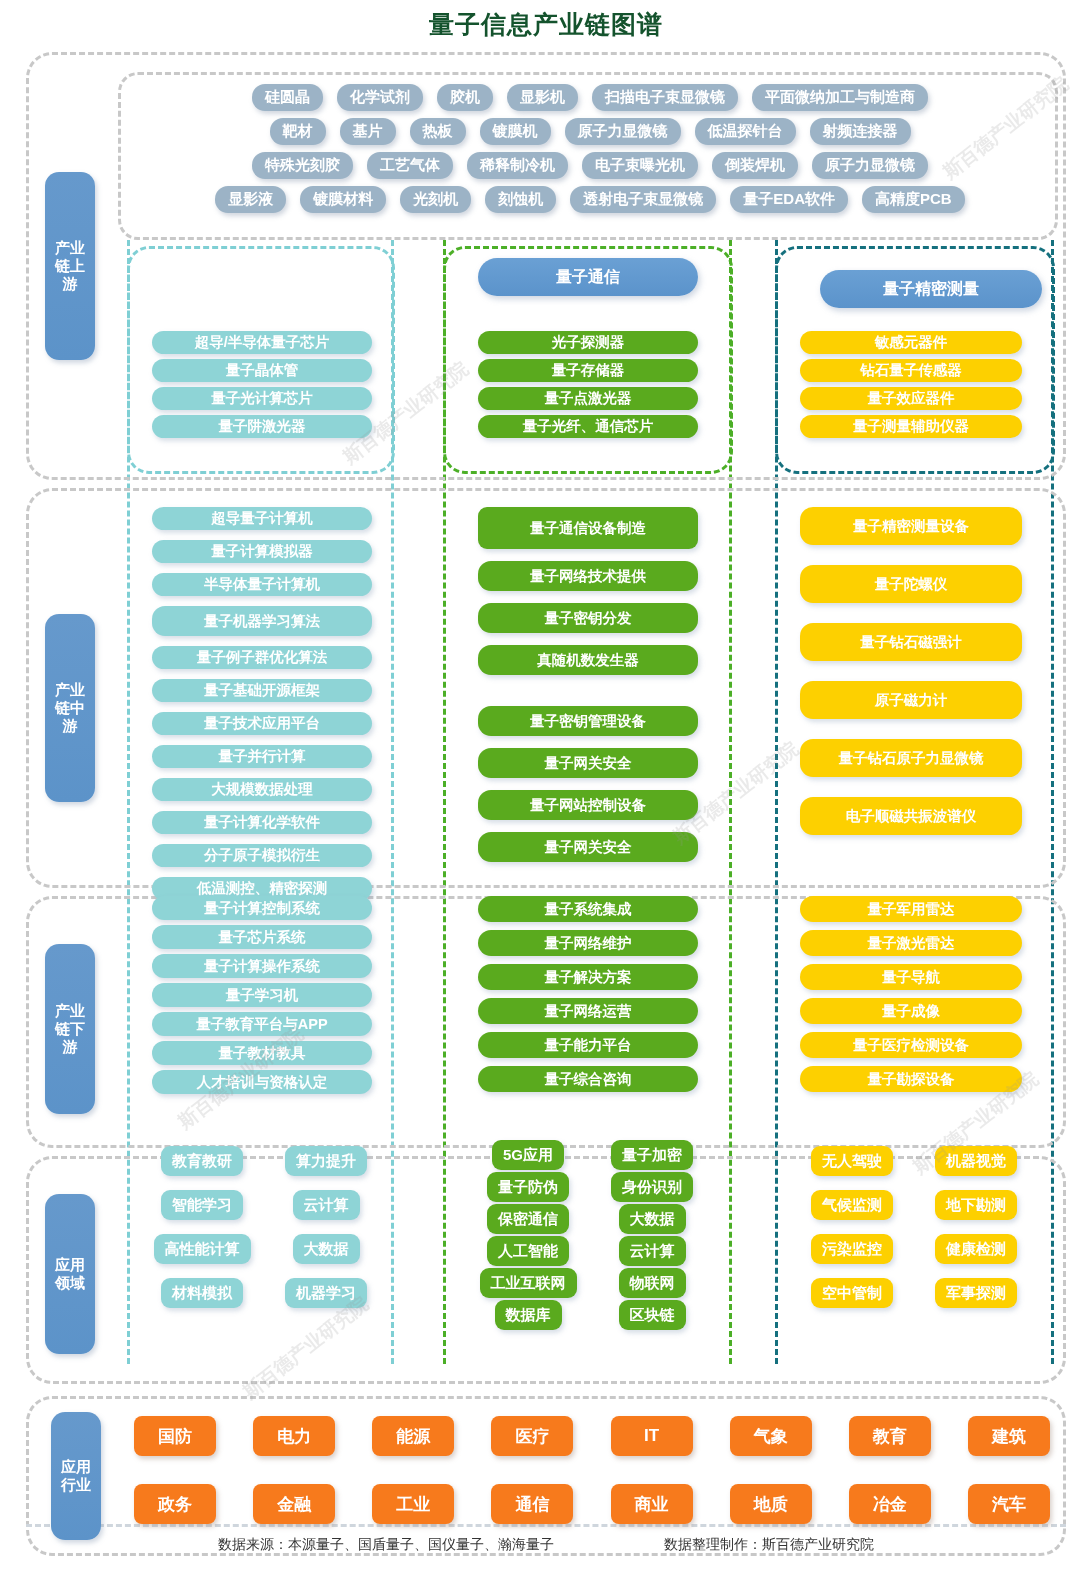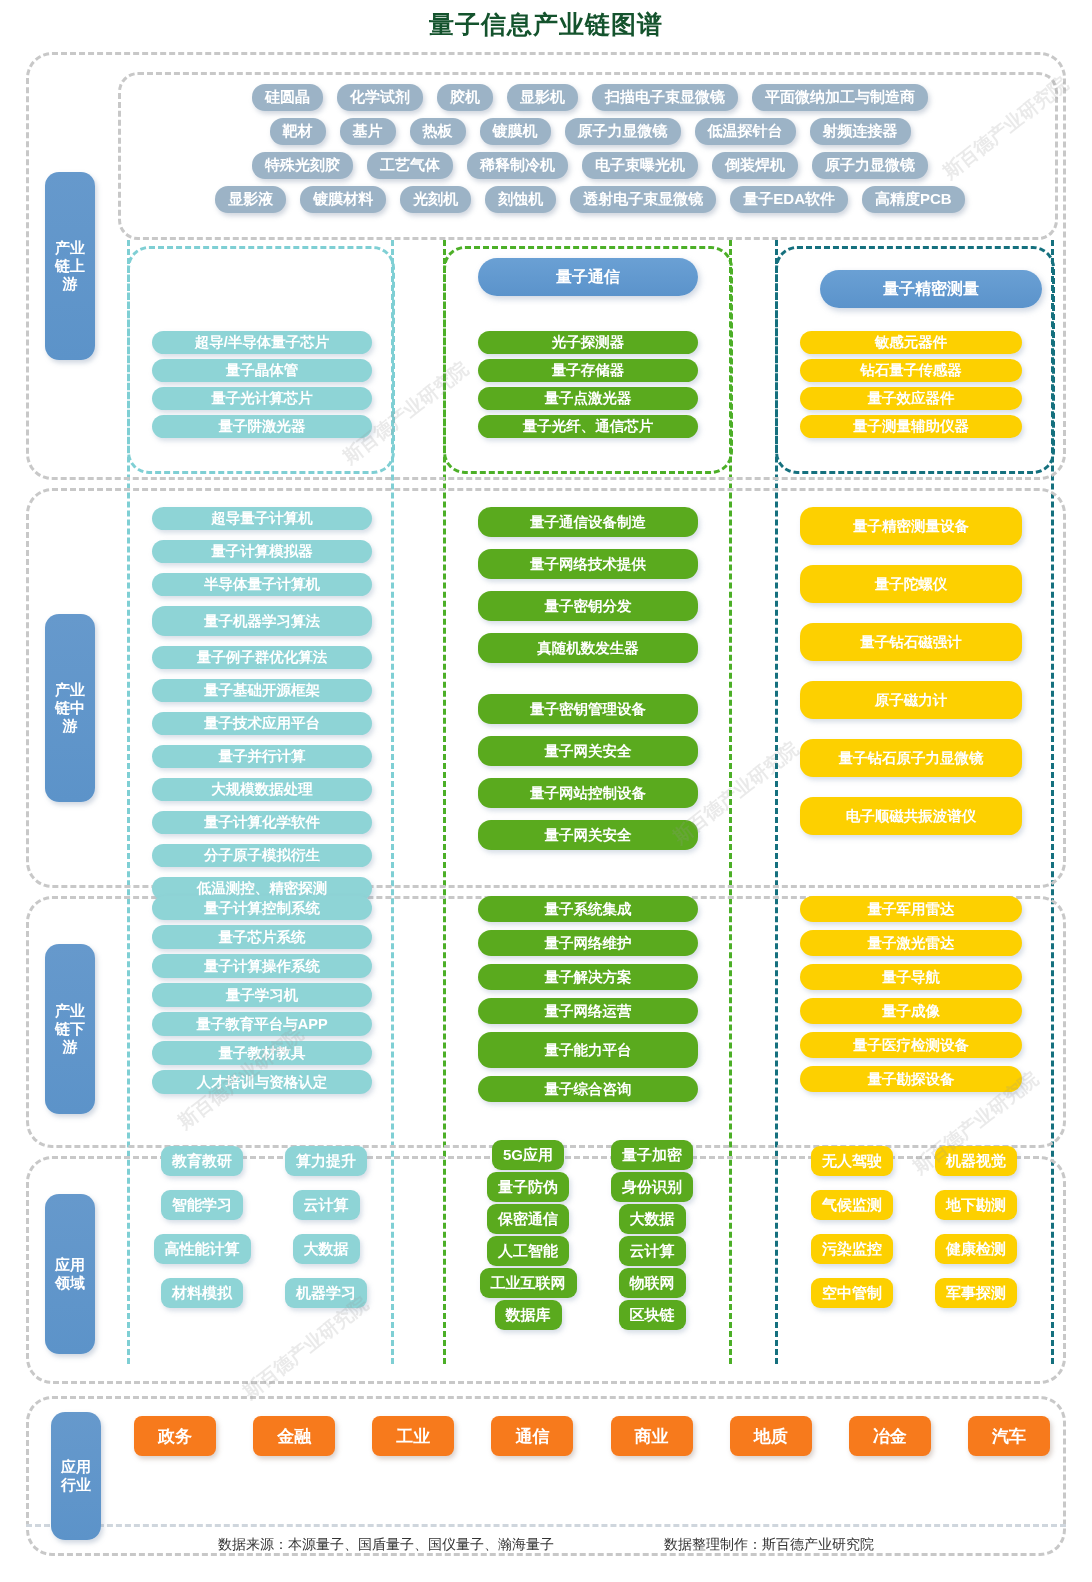--- a/index.html
+++ b/index.html
@@ -315,21 +315,21 @@
       <div class="pill p-cyan" style="height: 23px;">量子例子群优化算法</div>
       <div class="pill p-cyan" style="height: 23px;">量子基础开源框架</div>
       <div class="pill p-cyan" style="height: 23px;">量子技术应用平台</div>
       <div class="pill p-cyan" style="height: 23px;">量子并行计算</div>
       <div class="pill p-cyan" style="height: 23px;">大规模数据处理</div>
       <div class="pill p-cyan" style="height: 23px;">量子计算化学软件</div>
       <div class="pill p-cyan" style="height: 23px;">分子原子模拟衍生</div>
       <div class="pill p-cyan" style="height: 23px;">低温测控、精密探测</div>
     </div>
   <div class="stack" style="left:478px; top:463px; width:220px; gap:12px;">
-      <div class="pill p-green" style="height: 30px;">量子通信设备制造</div>
+      <div class="pill p-green" style="height: 42px; border-radius: 9px;">量子通信设备制造</div>
       <div class="pill p-green" style="height: 30px;">量子网络技术提供</div>
       <div class="pill p-green" style="height: 30px;">量子密钥分发</div>
       <div class="pill p-green" style="height: 30px;">真随机数发生器</div>
       <div class="pill p-green" style="height: 30px; margin-top: 19px;">量子密钥管理设备</div>
       <div class="pill p-green" style="height: 30px;">量子网关安全</div>
       <div class="pill p-green" style="height: 30px;">量子网站控制设备</div>
       <div class="pill p-green" style="height: 30px;">量子网关安全</div>
     </div>
   <div class="stack" style="left:800px; top:463px; width:222px; gap:20px;">
       <div class="pill p-yellow" style="height: 38px;">量子精密测量设备</div>
@@ -347,21 +347,21 @@
       <div class="pill p-cyan" style="height: 24px;">量子学习机</div>
       <div class="pill p-cyan" style="height: 24px;">量子教育平台与APP</div>
       <div class="pill p-cyan" style="height: 24px;">量子教材教具</div>
       <div class="pill p-cyan" style="height: 24px;">人才培训与资格认定</div>
     </div>
   <div class="stack" style="left:478px; top:852px; width:220px; gap:8px;">
       <div class="pill p-green" style="height: 26px;">量子系统集成</div>
       <div class="pill p-green" style="height: 26px;">量子网络维护</div>
       <div class="pill p-green" style="height: 26px;">量子解决方案</div>
       <div class="pill p-green" style="height: 26px;">量子网络运营</div>
-      <div class="pill p-green" style="height: 36px;">量子能力平台</div>
+      <div class="pill p-green" style="height: 26px;">量子能力平台</div>
       <div class="pill p-green" style="height: 26px;">量子综合咨询</div>
     </div>
   <div class="stack" style="left:800px; top:852px; width:222px; gap:8px;">
       <div class="pill p-yellow" style="height: 26px;">量子军用雷达</div>
       <div class="pill p-yellow" style="height: 26px;">量子激光雷达</div>
       <div class="pill p-yellow" style="height: 26px;">量子导航</div>
       <div class="pill p-yellow" style="height: 26px;">量子成像</div>
       <div class="pill p-yellow" style="height: 26px;">量子医疗检测设备</div>
       <div class="pill p-yellow" style="height: 26px;">量子勘探设备</div>
     </div>
@@ -451,20 +451,30 @@
       </div>
       <div class="cell">
         <div class="pill p-yellow">空中管制</div>
       </div>
       <div class="cell">
         <div class="pill p-yellow">军事探测</div>
       </div>
     </div>
 
   <div class="ind-wrap" style="left:134px; top:1372px; width:916px;">
+      <div class="ind-row" style="margin-bottom: 28px;">
+        <div class="ind-box">国防</div>
+        <div class="ind-box">电力</div>
+        <div class="ind-box">能源</div>
+        <div class="ind-box">医疗</div>
+        <div class="ind-box">IT</div>
+        <div class="ind-box">气象</div>
+        <div class="ind-box">教育</div>
+        <div class="ind-box">建筑</div>
+      </div>
       <div class="ind-row" style="margin-bottom: 0px;">
         <div class="ind-box">政务</div>
         <div class="ind-box">金融</div>
         <div class="ind-box">工业</div>
         <div class="ind-box">通信</div>
         <div class="ind-box">商业</div>
         <div class="ind-box">地质</div>
         <div class="ind-box">冶金</div>
         <div class="ind-box">汽车</div>
       </div>

